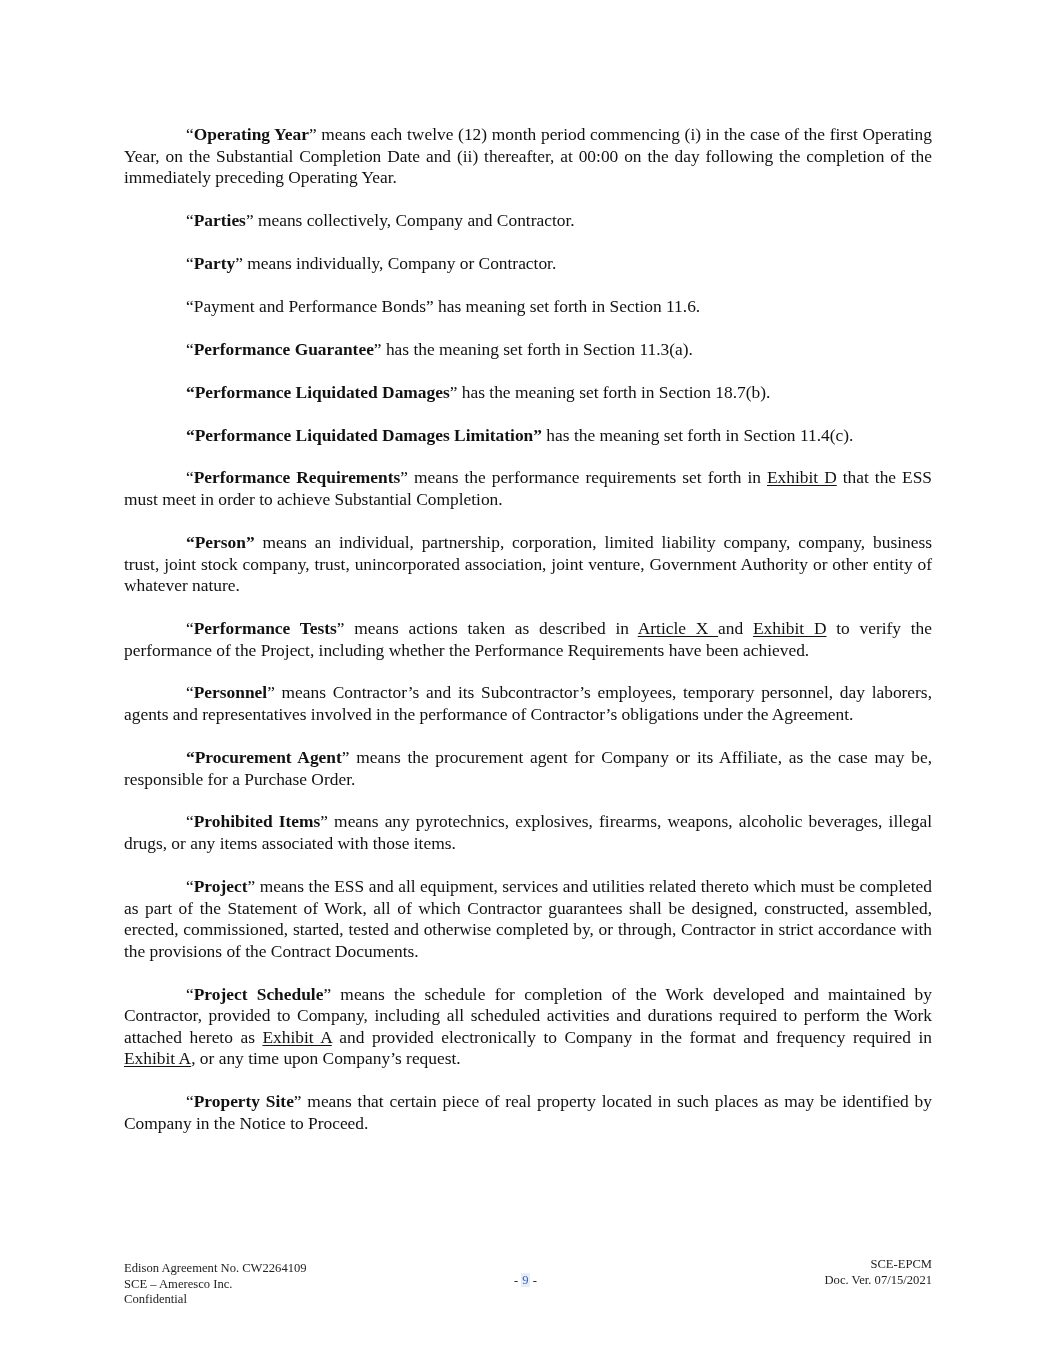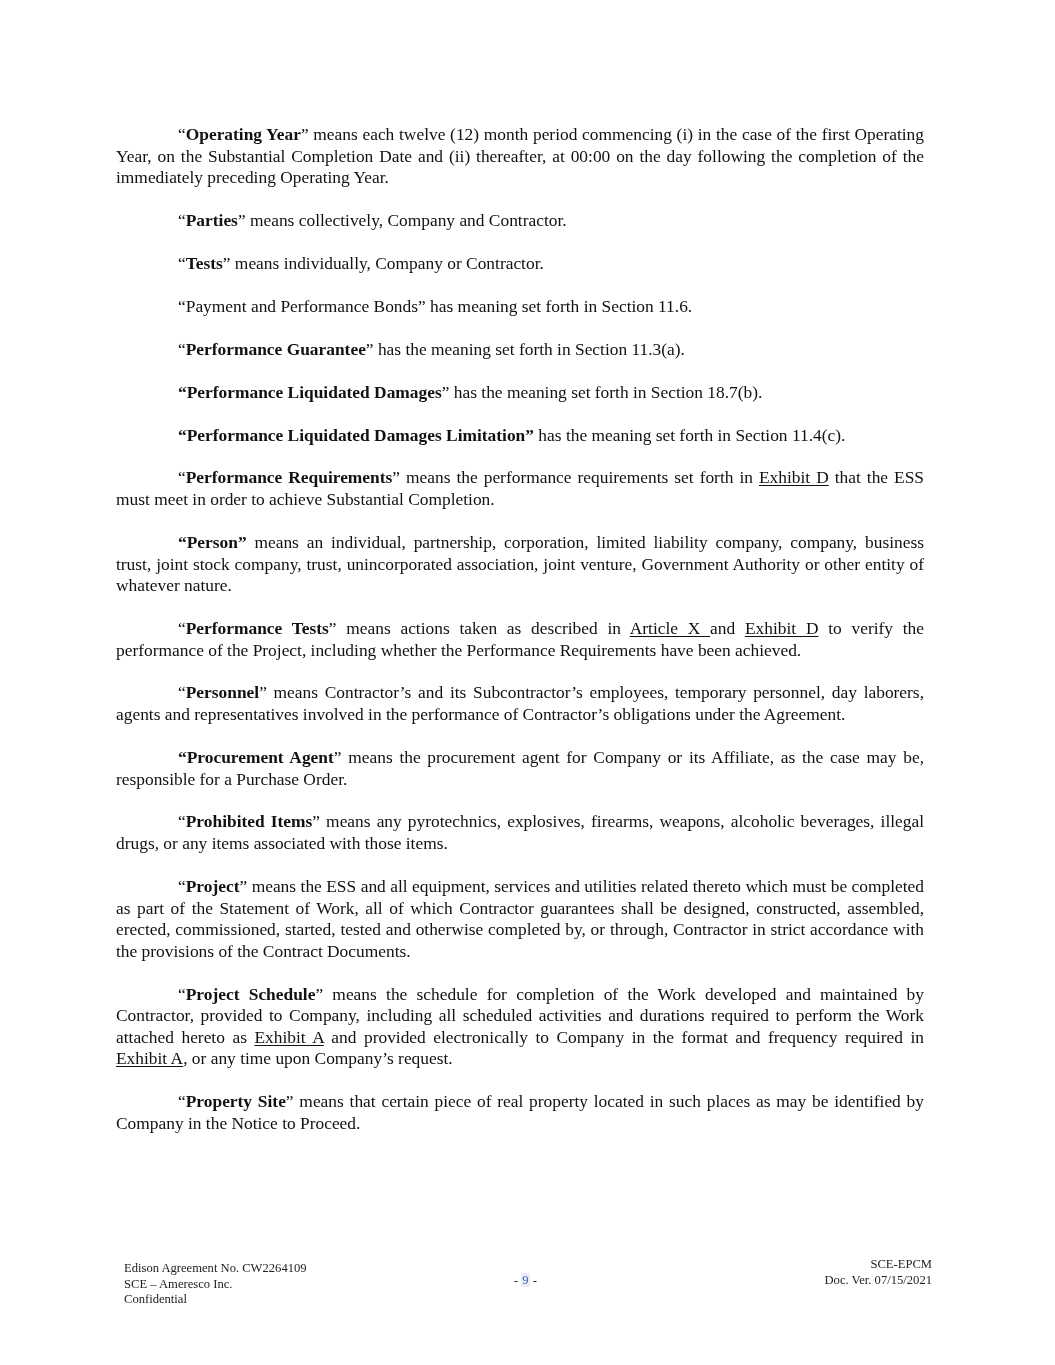--- a/index.html
+++ b/index.html
@@ -2,21 +2,21 @@
 <html><head>
 <meta charset="utf-8">
 <style>
   html, body { margin: 0; padding: 0; background: #ffffff; }
   body { width: 1055px; height: 1365px; position: relative; overflow: hidden; }
   .page {
     position: absolute; left: 0; top: 0; width: 1055px; height: 1365px; background: #fff;
     font-family: "Liberation Serif", serif; color: #111;
   }
   .content {
-    position: absolute; left: 116px; top: 124px; width: 808px;
+    position: absolute; left: 124px; top: 124px; width: 808px;
     font-size: 17.4px; line-height: 21.6px;
   }
   .para {
     margin: 0 0 21.3px 0; text-align: justify; text-indent: 62px;
   }
   .para b { font-weight: bold; }
   .para u { text-decoration: underline; text-underline-offset: 2px; }
   .footer {
     position: absolute; left: 124px; top: 1257px; width: 808px;
     font-size: 12.6px; line-height: 15.5px; color: #222;
@@ -26,21 +26,21 @@
   .footer .center { position: absolute; left: 390px; top: 15.5px; }
   .pagenum { color: #3a62b5; background: #e8eef8; padding: 0 1px; }
 </style>
 </head>
 <body>
 
 <div class="page">
   <div class="content" id="content">
       <p class="para"><span>“</span><b>Operating Year</b><span>” means each twelve (12) month period commencing (i) in the case of the first Operating Year, on the Substantial Completion Date and (ii) thereafter, at 00:00 on the day following the completion of the immediately preceding Operating Year.</span></p>
       <p class="para"><span>“</span><b>Parties</b><span>” means collectively, Company and Contractor.</span></p>
-      <p class="para"><span>“</span><b>Tests</b><span>” means individually, Company or Contractor.</span></p>
+      <p class="para"><span>“</span><b>Party</b><span>” means individually, Company or Contractor.</span></p>
       <p class="para"><span>“Payment and Performance Bonds” has meaning set forth in Section 11.6.</span></p>
       <p class="para"><span>“</span><b>Performance Guarantee</b><span>” has the meaning set forth in Section 11.3(a).</span></p>
       <p class="para"><b>“Performance Liquidated Damages</b><span>” has the meaning set forth in Section 18.7(b).</span></p>
       <p class="para"><b>“Performance Liquidated Damages Limitation”</b><span> has the meaning set forth in Section 11.4(c).</span></p>
       <p class="para"><span>“</span><b>Performance Requirements</b><span>” means the performance requirements set forth in </span><u>Exhibit D</u><span> that the ESS must meet in order to achieve Substantial Completion.</span></p>
       <p class="para"><b>“Person”</b><span> means an individual, partnership, corporation, limited liability company, company, business trust, joint stock company, trust, unincorporated association, joint venture, Government Authority or other entity of whatever nature.</span></p>
       <p class="para"><span>“</span><b>Performance Tests</b><span>” means actions taken as described in </span><u>Article X </u><span>and </span><u>Exhibit D</u><span> to verify the performance of the Project, including whether the Performance Requirements have been achieved.</span></p>
       <p class="para"><span>“</span><b>Personnel</b><span>” means Contractor’s and its Subcontractor’s employees, temporary personnel, day laborers, agents and representatives involved in the performance of Contractor’s obligations under the Agreement.</span></p>
       <p class="para"><b>“Procurement Agent</b><span>” means the procurement agent for Company or its Affiliate, as the case may be, responsible for a Purchase Order.</span></p>
       <p class="para"><span>“</span><b>Prohibited Items</b><span>” means any pyrotechnics, explosives, firearms, weapons, alcoholic beverages, illegal drugs, or any items associated with those items.</span></p>

